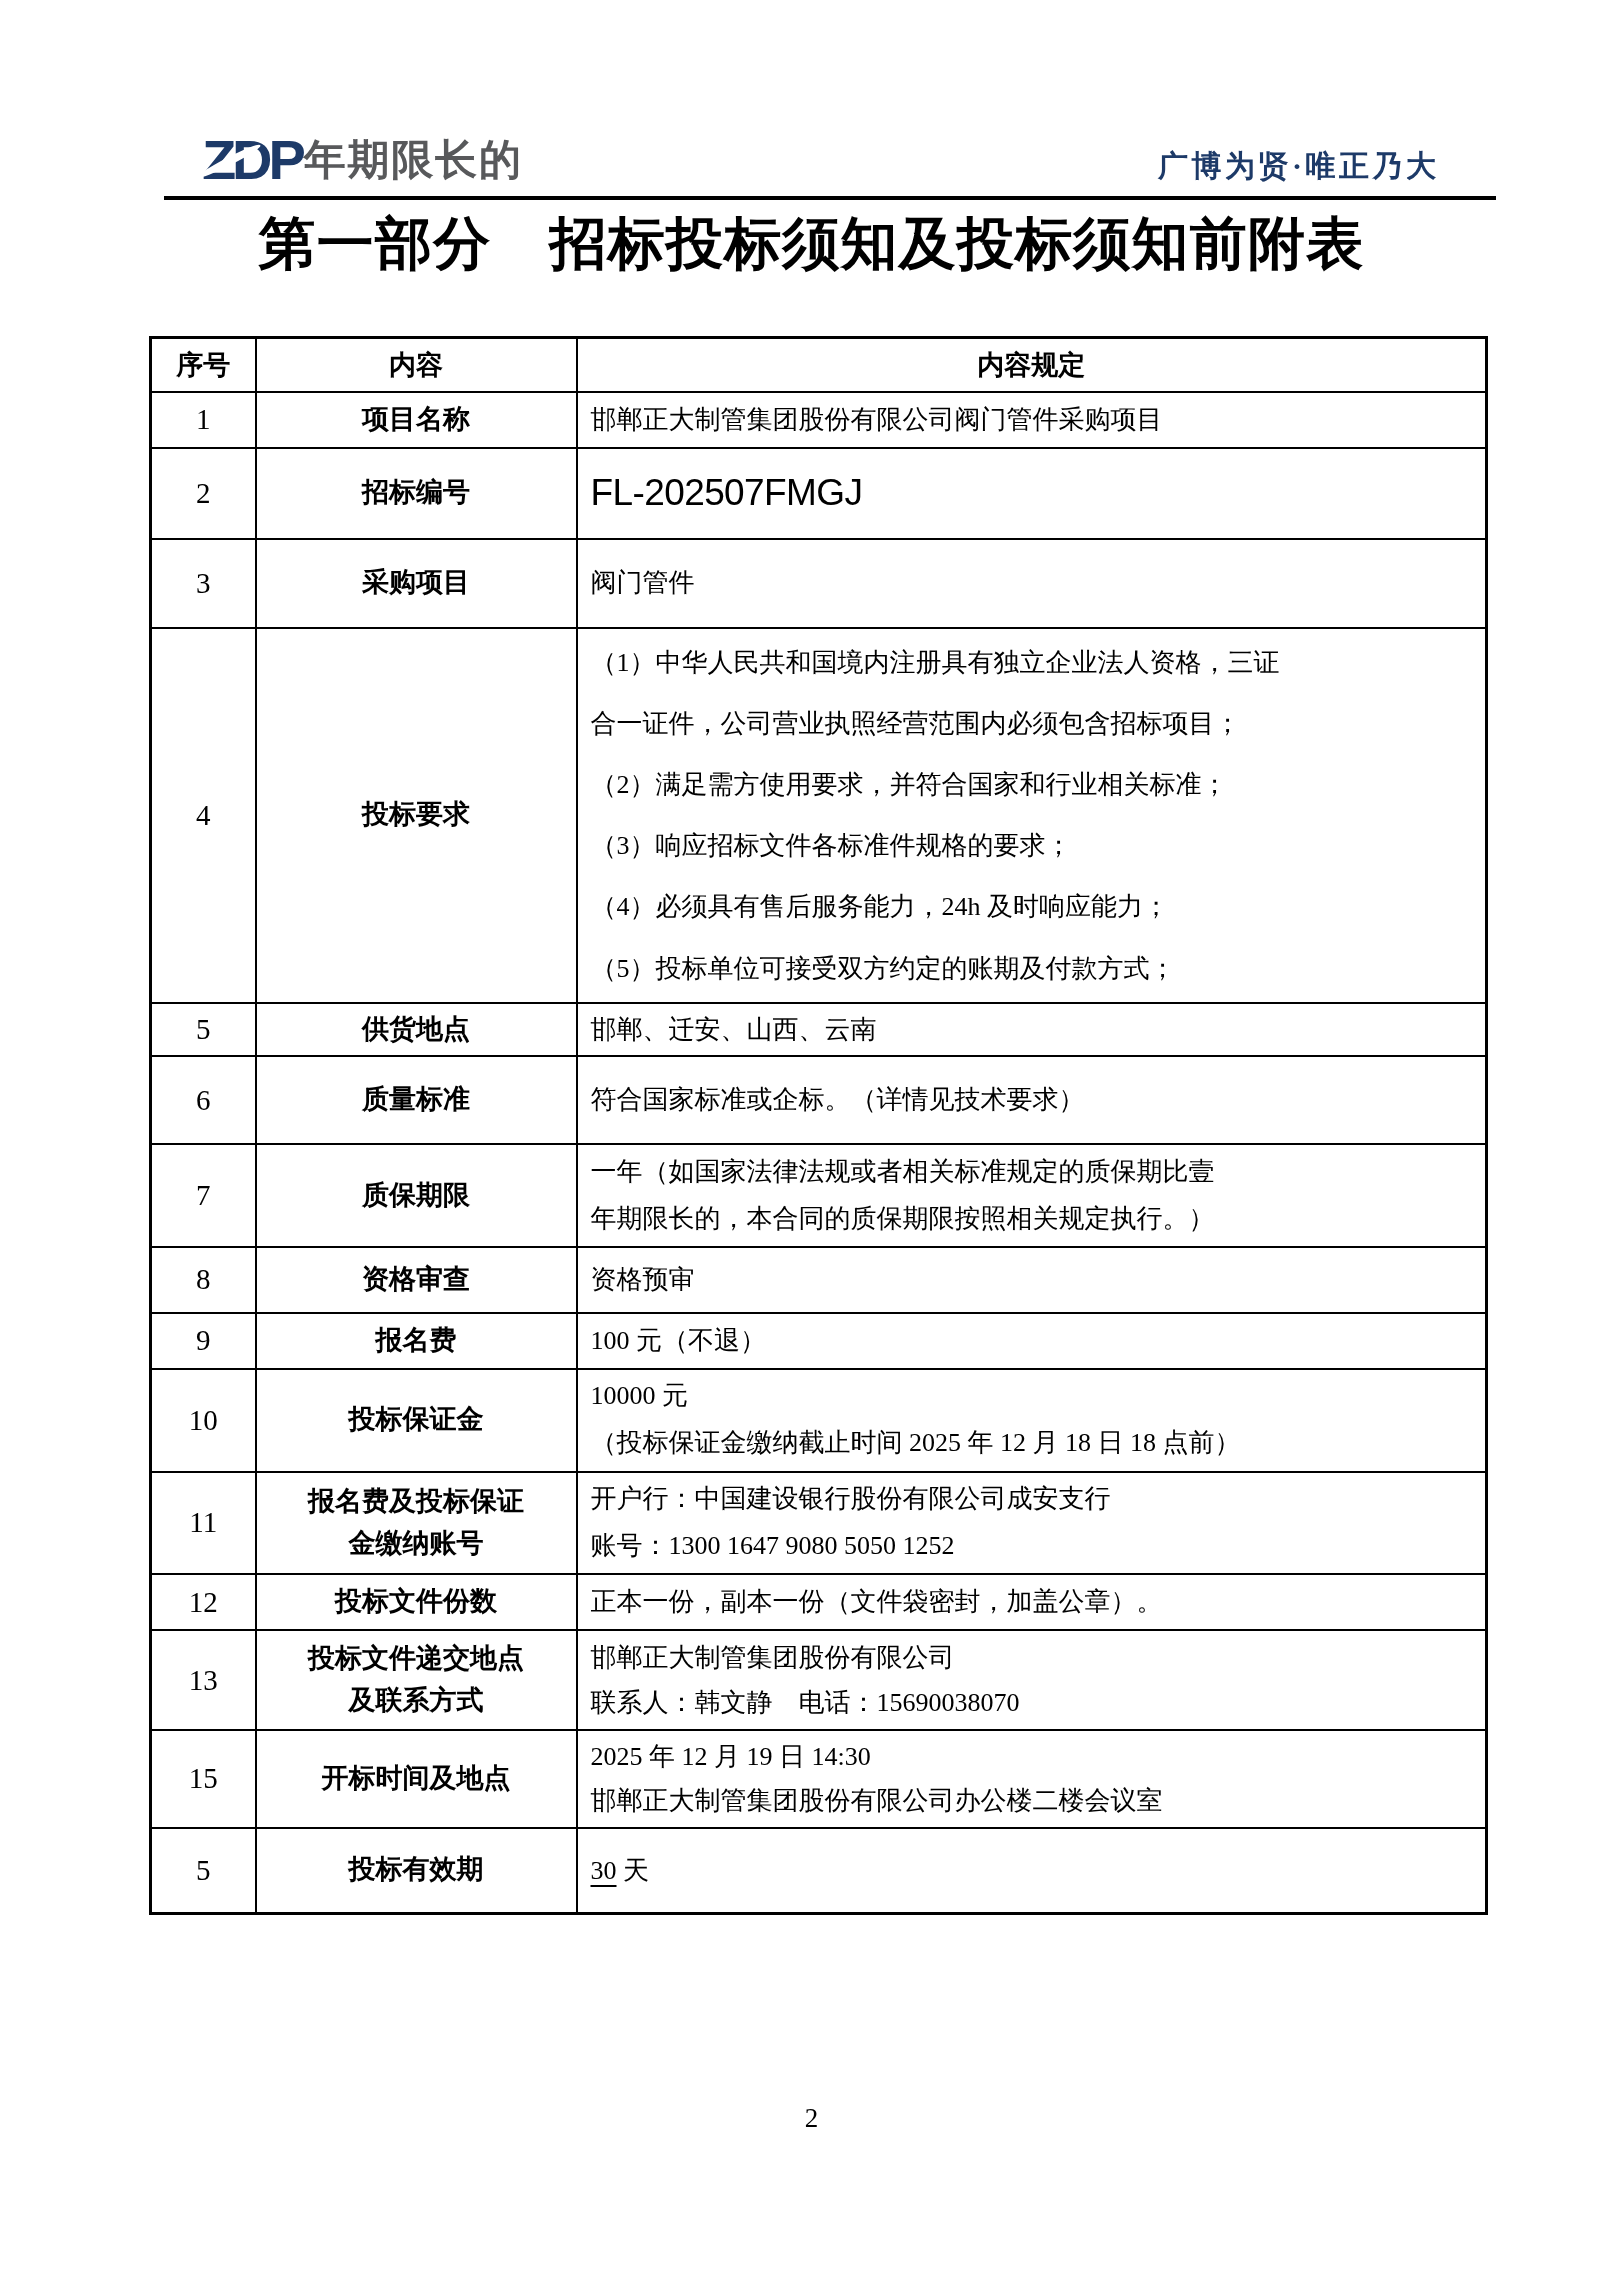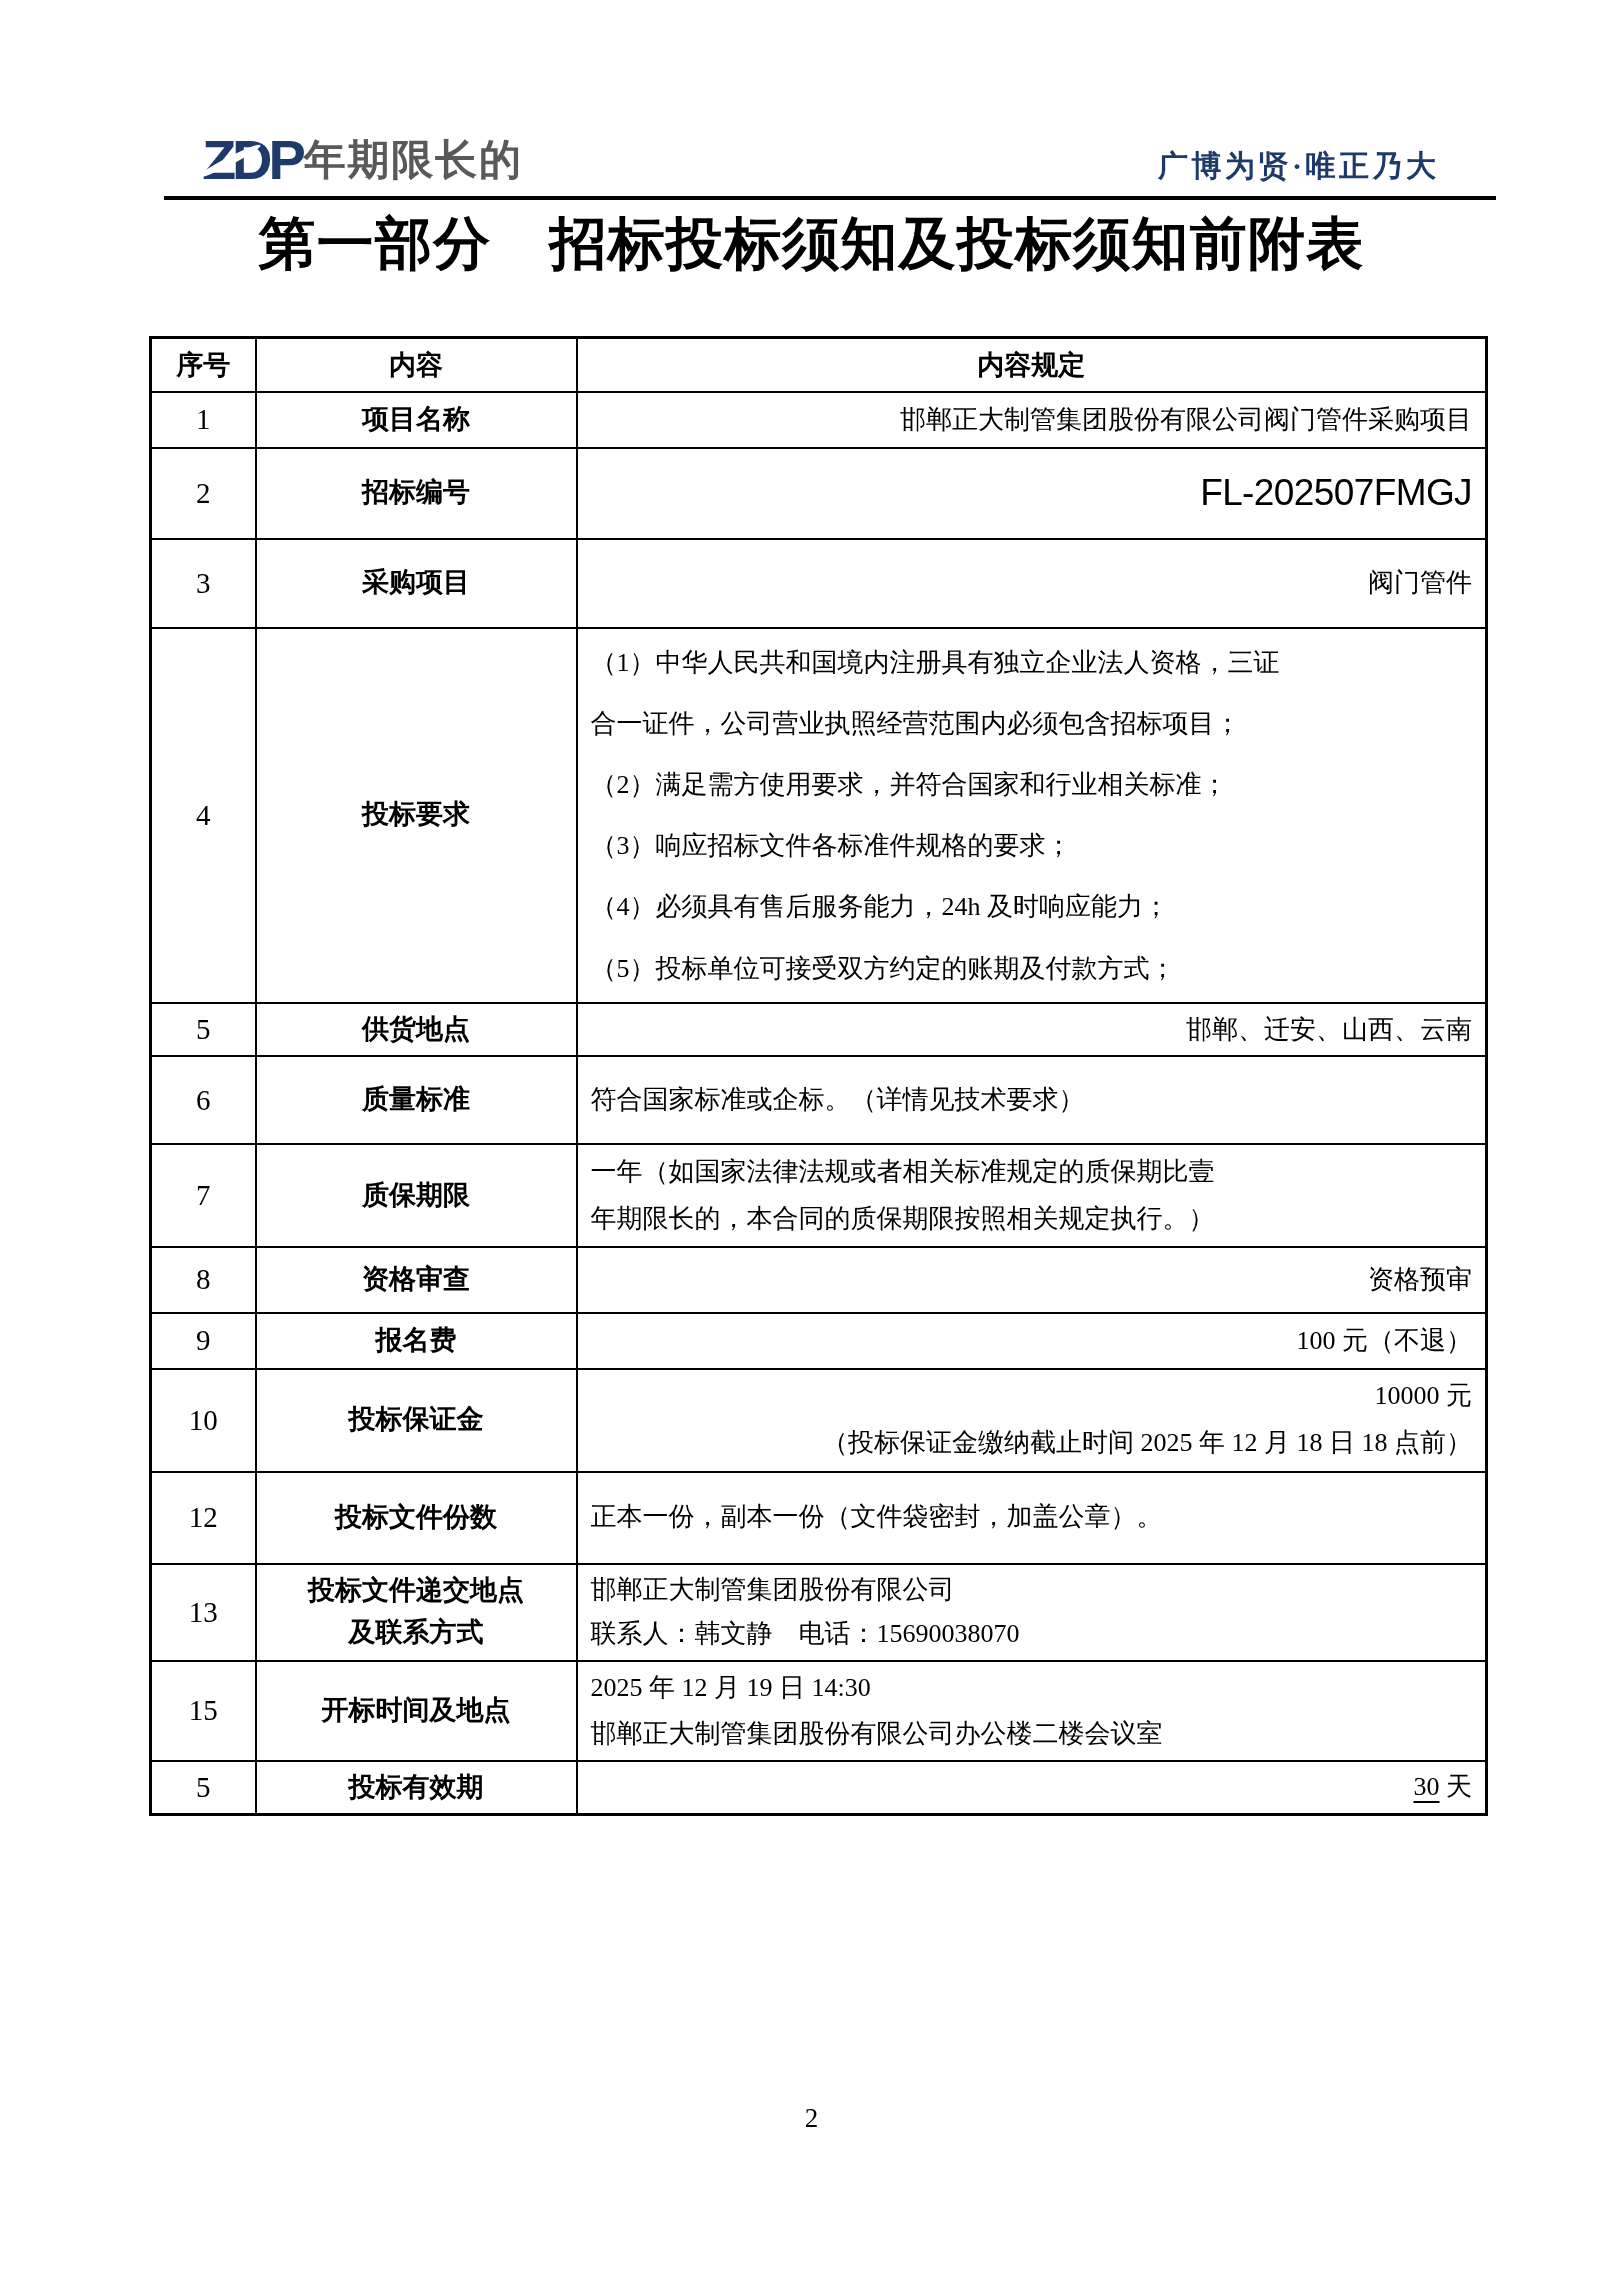--- a/index.html
+++ b/index.html
@@ -59,21 +59,21 @@
   .doc-table col.c2 { width: 321px; }
   .doc-table col.c3 { width: 910px; }
   .doc-table th, .doc-table td {
     border: 2.3px solid #000; vertical-align: middle; padding: 2.3px 4.7px;
   }
   .doc-table thead th {
     height: 47px; font-size: 27px; font-weight: 700; text-align: center;
   }
   td.no { text-align: center; font-size: 29px; }
   td.label { text-align: center; font-size: 27px; font-weight: 700; line-height: 1.55; }
-  td.content { font-size: 26px; text-align: right; line-height: 1.7; padding: 3.5px 13px; }
+  td.content { font-size: 26px; text-align: left; line-height: 1.7; padding: 3.5px 13px; }
   td.content .line { white-space: nowrap; }
 
   
   tbody tr:nth-child(1)  { height: 56px; }
   tbody tr:nth-child(2)  { height: 91px; }
   tbody tr:nth-child(3)  { height: 89px; }
   tbody tr:nth-child(4)  { height: 373px; }
   tbody tr:nth-child(5)  { height: 51px; }
   tbody tr:nth-child(6)  { height: 88px; }
   tbody tr:nth-child(7)  { height: 99px; }
@@ -237,20 +237,31 @@
     <td class="no">10</td>
     <td class="label">
           <div>投标保证金</div>
         </td>
     <td class="content">
           <div class="line"><span>10000 元</span></div>
           <div class="line"><span>（投标保证金缴纳截止时间 2025 年 12 月 18 日 18 点前）</span></div>
         </td>
   </tr>
       <tr>
+    <td class="no">11</td>
+    <td class="label">
+          <div>报名费及投标保证</div>
+          <div>金缴纳账号</div>
+        </td>
+    <td class="content">
+          <div class="line"><span>开户行：中国建设银行股份有限公司成安支行</span></div>
+          <div class="line"><span>账号：1300 1647 9080 5050 1252</span></div>
+        </td>
+  </tr>
+      <tr>
     <td class="no">12</td>
     <td class="label">
           <div>投标文件份数</div>
         </td>
     <td class="content">
           <div class="line"><span>正本一份，副本一份（文件袋密封，加盖公章）。</span></div>
         </td>
   </tr>
       <tr>
     <td class="no">13</td>

